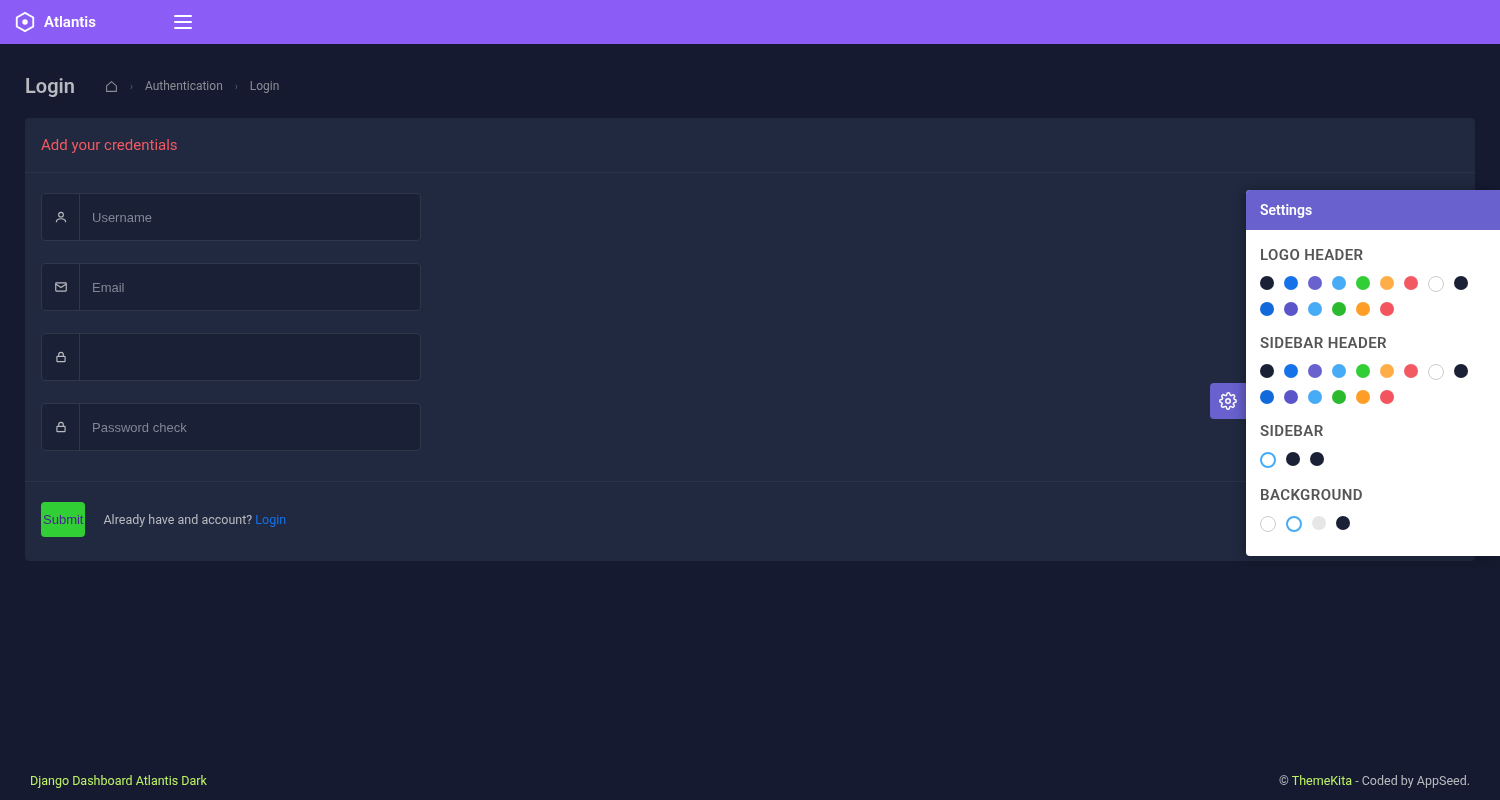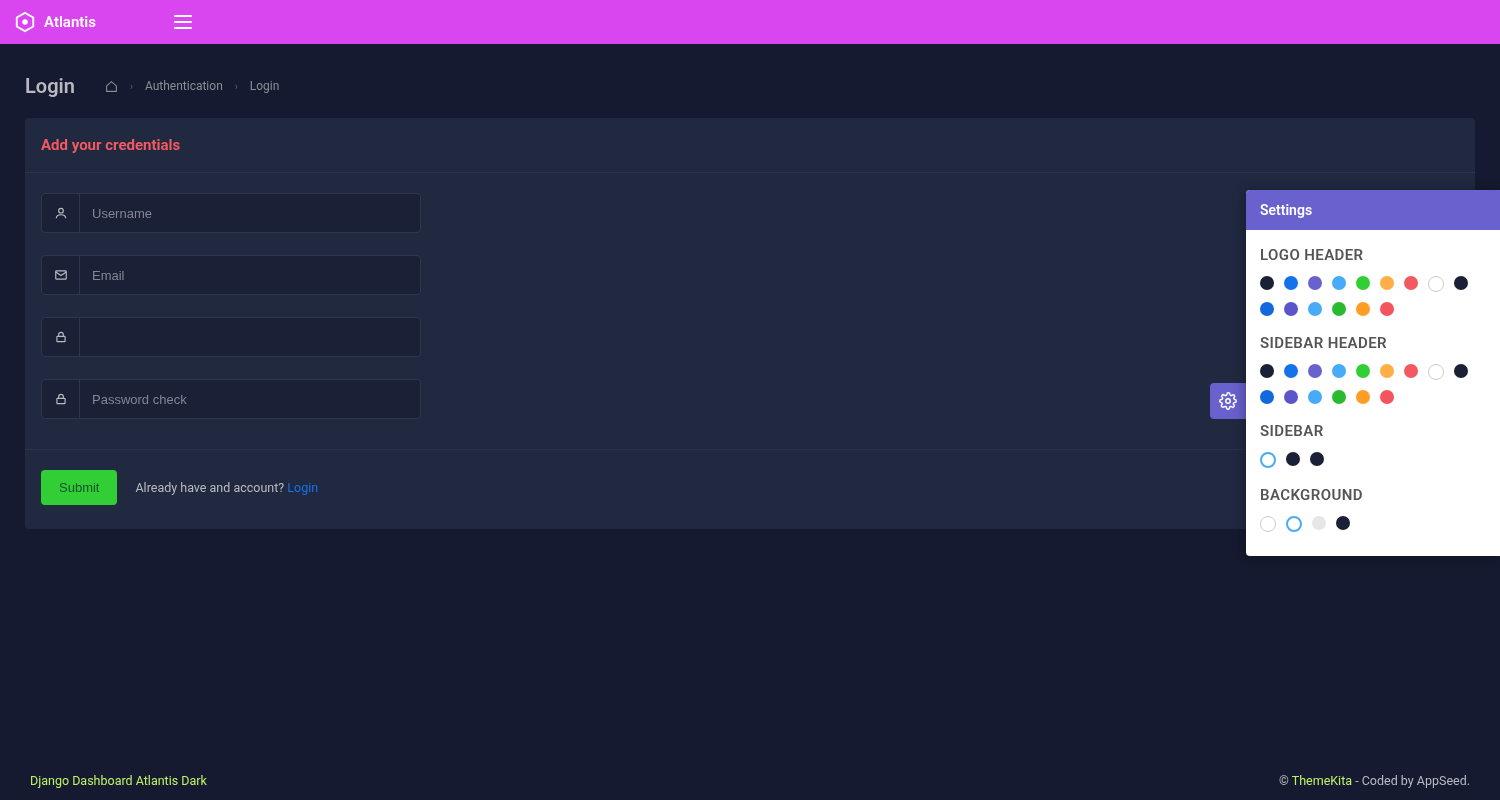--- a/index.html
+++ b/index.html
@@ -7,21 +7,21 @@
   font-family: -apple-system, BlinkMacSystemFont, "Segoe UI", Roboto, sans-serif;
   background: #1a2035;
   color: #fff;
   width: 1500px;
   height: 800px;
   overflow: hidden;
   position: relative;
 }
 .topbar {
   height: 44px;
-  background: #d946ef;
+  background: #8b5cf6;
   display: flex;
   align-items: center;
   padding: 16px 14px;
   position: relative;
   z-index: 10;
 }
 .logo-wrap {
   display: flex;
   align-items: center;
   gap: 8px;
@@ -83,36 +83,36 @@
 }
 .breadcrumb .home-ico { display: flex; }
 .card {
   margin: 0 25px;
   background: #202940;
   border-radius: 4px;
 }
 .card-header {
   padding: 18px 16px;
   font-size: 15px;
-  font-weight: 700;
+  font-weight: 400;
   color: #f25961;
   border-bottom: 1px solid rgba(255,255,255,0.05);
 }
 .card-body {
   padding: 20px 16px 30px 16px;
   border-bottom: 1px solid rgba(255,255,255,0.05);
 }
 .input-group {
   display: flex;
   width: 380px;
   margin-bottom: 22px;
   border: 1px solid #2f374a;
   border-radius: 4px;
   background: #1a2035;
-  height: 40px;
+  height: 48px;
 }
 .input-group:last-child { margin-bottom: 0; }
 .input-addon {
   width: 38px;
   display: flex;
   align-items: center;
   justify-content: center;
   border-right: 1px solid #2f374a;
 }
 .input-group input {
@@ -126,23 +126,23 @@
 }
 .input-group input::placeholder { color: #828595; }
 .card-footer {
   padding: 20px 16px 24px 16px;
   display: flex;
   align-items: center;
   gap: 18px;
 }
 .btn-submit {
   background: #31ce36;
-  color: #14532d;
+  color: #4c1d95;
   border: none;
-  padding: 10px 18px;
+  padding: 10px 2px;
   border-radius: 4px;
   font-size: 13px;
   cursor: pointer;
 }
 .footer-text { font-size: 12.5px; color: #b9babf; }
 .footer-text a { color: #1572e8; text-decoration: none; }
 .bottom-bar {
   position: absolute;
   bottom: 0;
   left: 0;

